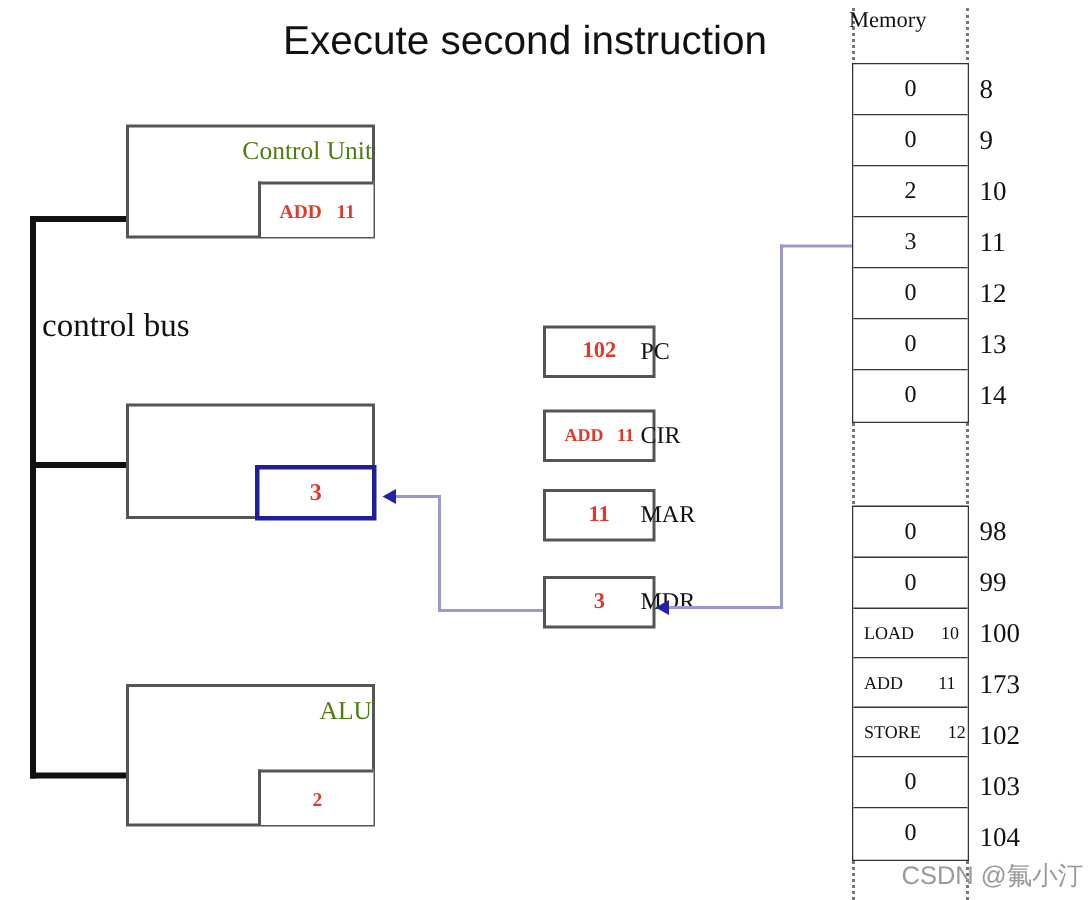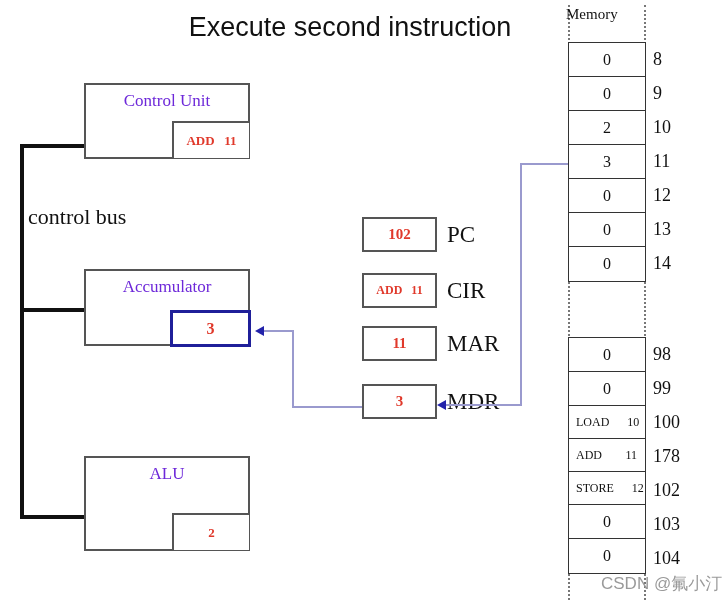--- a/index.html
+++ b/index.html
@@ -11,22 +11,22 @@
   .title{
     position:absolute;left:0;top:12px;width:700px;text-align:center;
     font-family:"Liberation Sans", sans-serif;font-size:27px;color:#111;
   }
   
   .unit{
     position:absolute;left:84px;width:166px;height:76px;
     border:2px solid #555;background:#fff;box-sizing:border-box;
   }
   .unit-label{
-    position:absolute;top:6px;left:0;width:100%;text-align:center;
-    font-size:17px;color:#6d28d9;
+    position:absolute;top:6px;left:0;width:100%;text-align:right;
+    font-size:17px;color:#4d7c0f;
   }
   .unit-reg{
     position:absolute;right:-1px;bottom:-1px;width:77px;height:37px;
     border-top:2px solid #555;border-left:2px solid #555;background:#fff;
     display:flex;align-items:center;justify-content:center;
     font-weight:bold;font-size:13px;color:#e0392b;white-space:pre;box-sizing:border-box;
   }
   .acc-reg{
     position:absolute;right:-3px;bottom:-3px;width:81px;height:37px;
     border:3px solid #1f1f99;background:#fff;
@@ -34,22 +34,22 @@
     font-weight:bold;font-size:16px;color:#e0392b;box-sizing:border-box;
   }
   
   .reg-box{
     position:absolute;left:362px;width:75px;height:35px;
     border:2px solid #555;background:#fff;box-sizing:border-box;
     display:flex;align-items:center;justify-content:center;
     font-weight:bold;font-size:15px;color:#e0392b;white-space:pre;
   }
   .reg-label{
-    position:absolute;left:447px;height:35px;line-height:35px;
-    font-size:23px;color:#111;
+    position:absolute;left:427px;height:35px;line-height:35px;
+    font-size:16px;color:#111;
   }
   
   .bus{position:absolute;background:#111;}
   .bus-label{position:absolute;left:28px;top:204px;font-size:22px;color:#111;}
   
   .dotted-line{position:absolute;top:5px;height:595px;width:0;border-left:2px dotted #777;}
   .mem-header{
     position:absolute;left:566px;top:6px;width:80px;text-align:left;
     font-size:15px;color:#111;
   }
@@ -91,21 +91,20 @@
   <div class="bus" style="left:20px;top:308px;width:64px;height:4px;"></div>
   <div class="bus" style="left:20px;top:515px;width:64px;height:4px;"></div>
   <div class="bus-label">control bus</div>
 
   <div class="unit" style="top:83px;">
     <div class="unit-label">Control Unit</div>
     <div class="unit-reg">ADD   11</div>
   </div>
 
   <div class="unit" style="top:269px;height:77px;">
-    <div class="unit-label">Accumulator</div>
     <div class="acc-reg">3</div>
   </div>
 
   <div class="unit" style="top:456px;height:95px;text-decoration:underline;">
     <div class="unit-label">ALU</div>
     <div class="unit-reg">2</div>
   </div>
 
   <div class="reg-box" style="top:217px;">102</div>
   <div class="reg-label" style="top:217px;">PC</div>
@@ -167,21 +166,21 @@
       <span>STORE</span>
       <span>12</span>
     </div>
     <div class="mem-cell">0</div>
     <div class="mem-cell">0</div>
   </div>
   <div class="addr-col" style="top:337px;">
     <div>98</div>
     <div>99</div>
     <div>100</div>
-    <div>178</div>
+    <div>173</div>
     <div>102</div>
     <div>103</div>
     <div>104</div>
   </div>
 
   <div class="watermark">CSDN @氟小汀</div>
 
 </div>
 
 </body></html>

